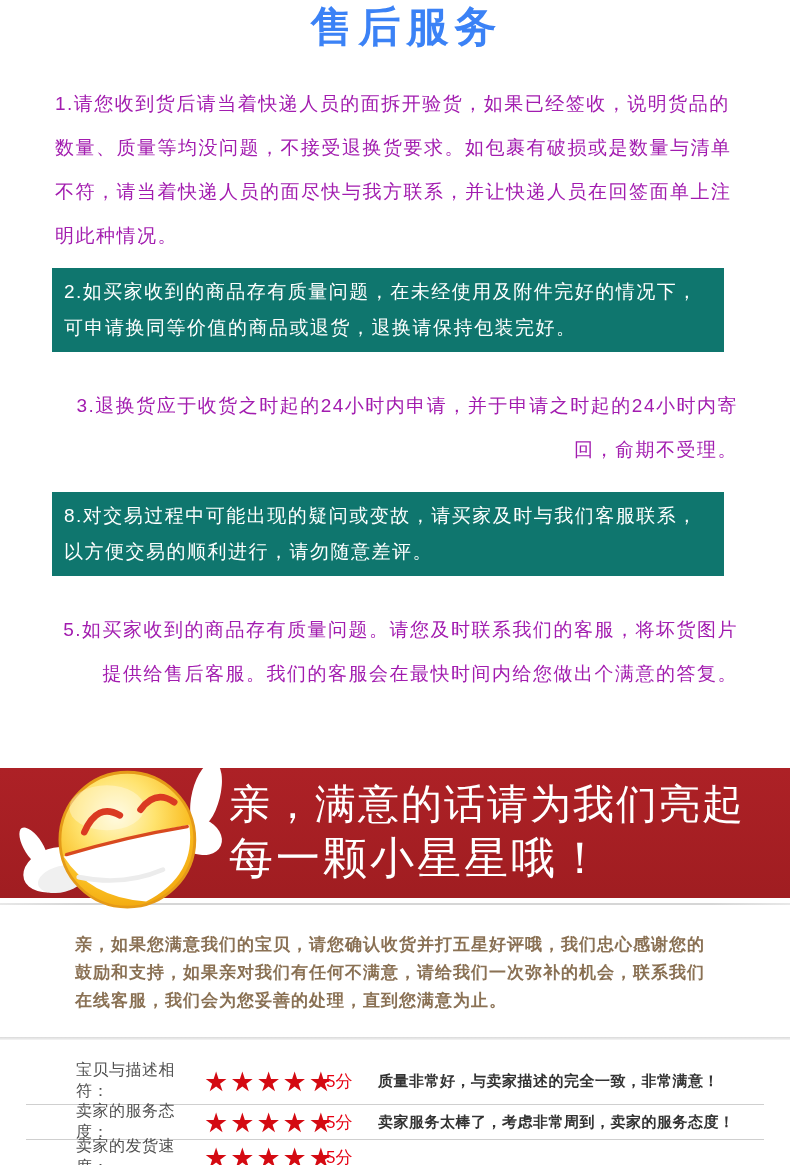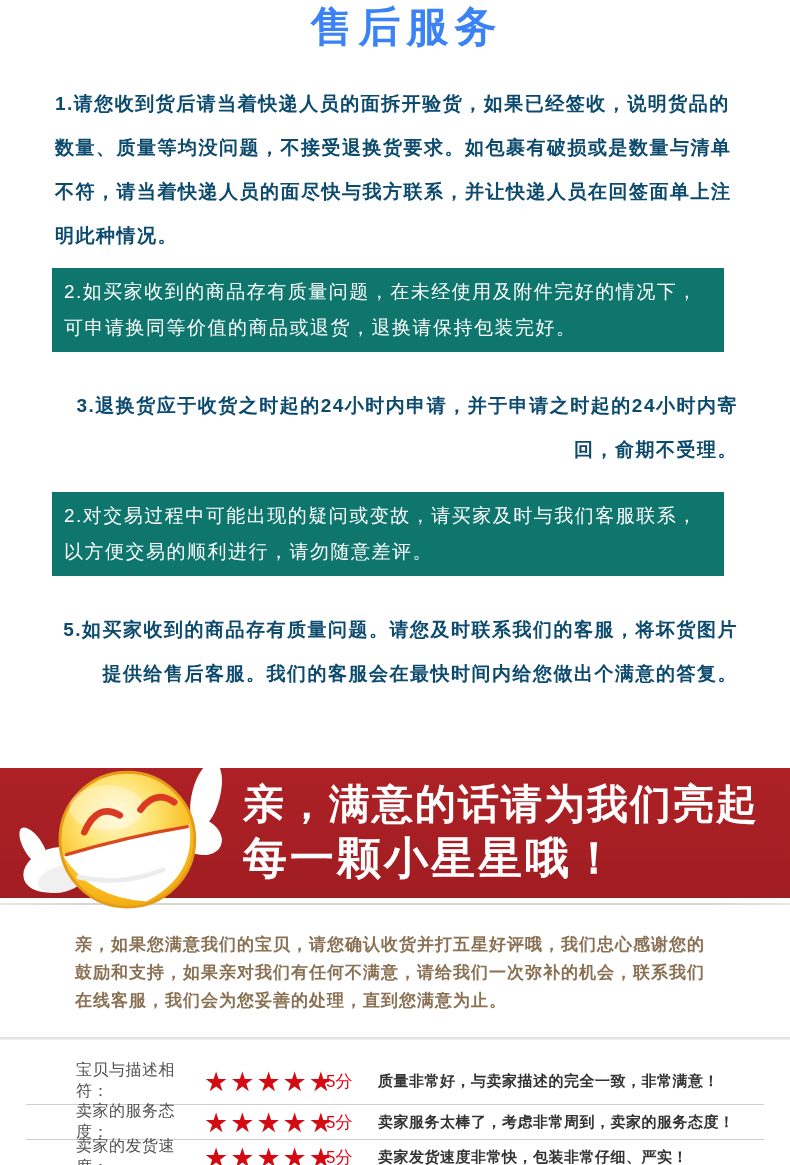--- a/index.html
+++ b/index.html
@@ -22,22 +22,21 @@
     line-height:54px;
     padding-left:23px;
   }
 
   
   .p-plain{
     margin:28px 52px 0 55px;
     font-size:19px;
     line-height:44px;
     letter-spacing:1.5px;
-    color:#0c4a6e;
-    font-weight:bold;
+    color:#a21caf;
   }
   .p-orange{
     margin:10px 66px 0 52px;
     background:#0f766e;
     color:#ffffff;
     font-size:19px;
     line-height:36px;
     letter-spacing:1.5px;
     padding:6px 12px 6px;
   }
@@ -53,24 +52,24 @@
   }
   .banner-icon{
     position:absolute;
     left:8px;
     top:-22px;
     width:235px;
     height:178px;
   }
   .banner-text{
     position:absolute;
-    left:243px;
+    left:229px;
     top:10px;
     color:#ffffff;
-    font-weight:bold;
+    font-weight:normal;
   }
   .banner-line1{font-size:41px;line-height:52px;letter-spacing:2px;}
   .banner-line2{font-size:44px;line-height:56px;letter-spacing:3px;}
   .banner-shadow{
     height:2px;
     margin-top:5px;
     background:linear-gradient(90deg,#e8e8e8,#d6d6d6 10%,#d6d6d6 90%,#e8e8e8);
   }
 
   
@@ -131,21 +130,21 @@
 <div class="page">
 
   <h1 class="page-title">售后服务</h1>
 
   <p class="p-plain">1.请您收到货后请当着快递人员的面拆开验货，如果已经签收，说明货品的数量、质量等均没问题，不接受退换货要求。如包裹有破损或是数量与清单不符，请当着快递人员的面尽快与我方联系，并让快递人员在回签面单上注明此种情况。</p>
 
   <p class="p-orange">2.如买家收到的商品存有质量问题，在未经使用及附件完好的情况下，可申请换同等价值的商品或退货，退换请保持包装完好。</p>
 
   <p class="p-plain gap-md">3.退换货应于收货之时起的24小时内申请，并于申请之时起的24小时内寄回，俞期不受理。</p>
 
-  <p class="p-orange gap-lg">2.对交易过程中可能出现的疑问或变故，请买家及时与我们客服联系，以方便交易的顺利进行，请勿随意差评。</p>
+  <p class="p-orange gap-lg">8.对交易过程中可能出现的疑问或变故，请买家及时与我们客服联系，以方便交易的顺利进行，请勿随意差评。</p>
 
   <p class="p-plain gap-md">5.如买家收到的商品存有质量问题。请您及时联系我们的客服，将坏货图片提供给售后客服。我们的客服会在最快时间内给您做出个满意的答复。</p>
 
   <div class="banner">
     <svg class="banner-icon" viewBox="0 0 240 190" xmlns="http://www.w3.org/2000/svg" aria-hidden="true">
       <defs>
         <radialGradient id="faceGrad" cx="42%" cy="32%" r="75%">
           <stop offset="0%" stop-color="#fff8d0"></stop>
           <stop offset="38%" stop-color="#ffe36e"></stop>
           <stop offset="75%" stop-color="#f9bb1e"></stop>
@@ -194,20 +193,19 @@
         <span class="rating-label">卖家的服务态度：</span>
         <span class="rating-stars">★★★★★</span>
         <span class="rating-score">5分</span>
         <span class="rating-comment">卖家服务太棒了，考虑非常周到，卖家的服务态度！</span>
       </div>
 
       <div class="rating-row">
         <span class="rating-label">卖家的发货速度：</span>
         <span class="rating-stars">★★★★★</span>
         <span class="rating-score">5分</span>
-        <span class="rating-comment">卖家发货速度非常快，包装非常仔细、严实！</span>
       </div>
 
     </div>
 
   </div>
 
 </div>
 
 </body></html>

